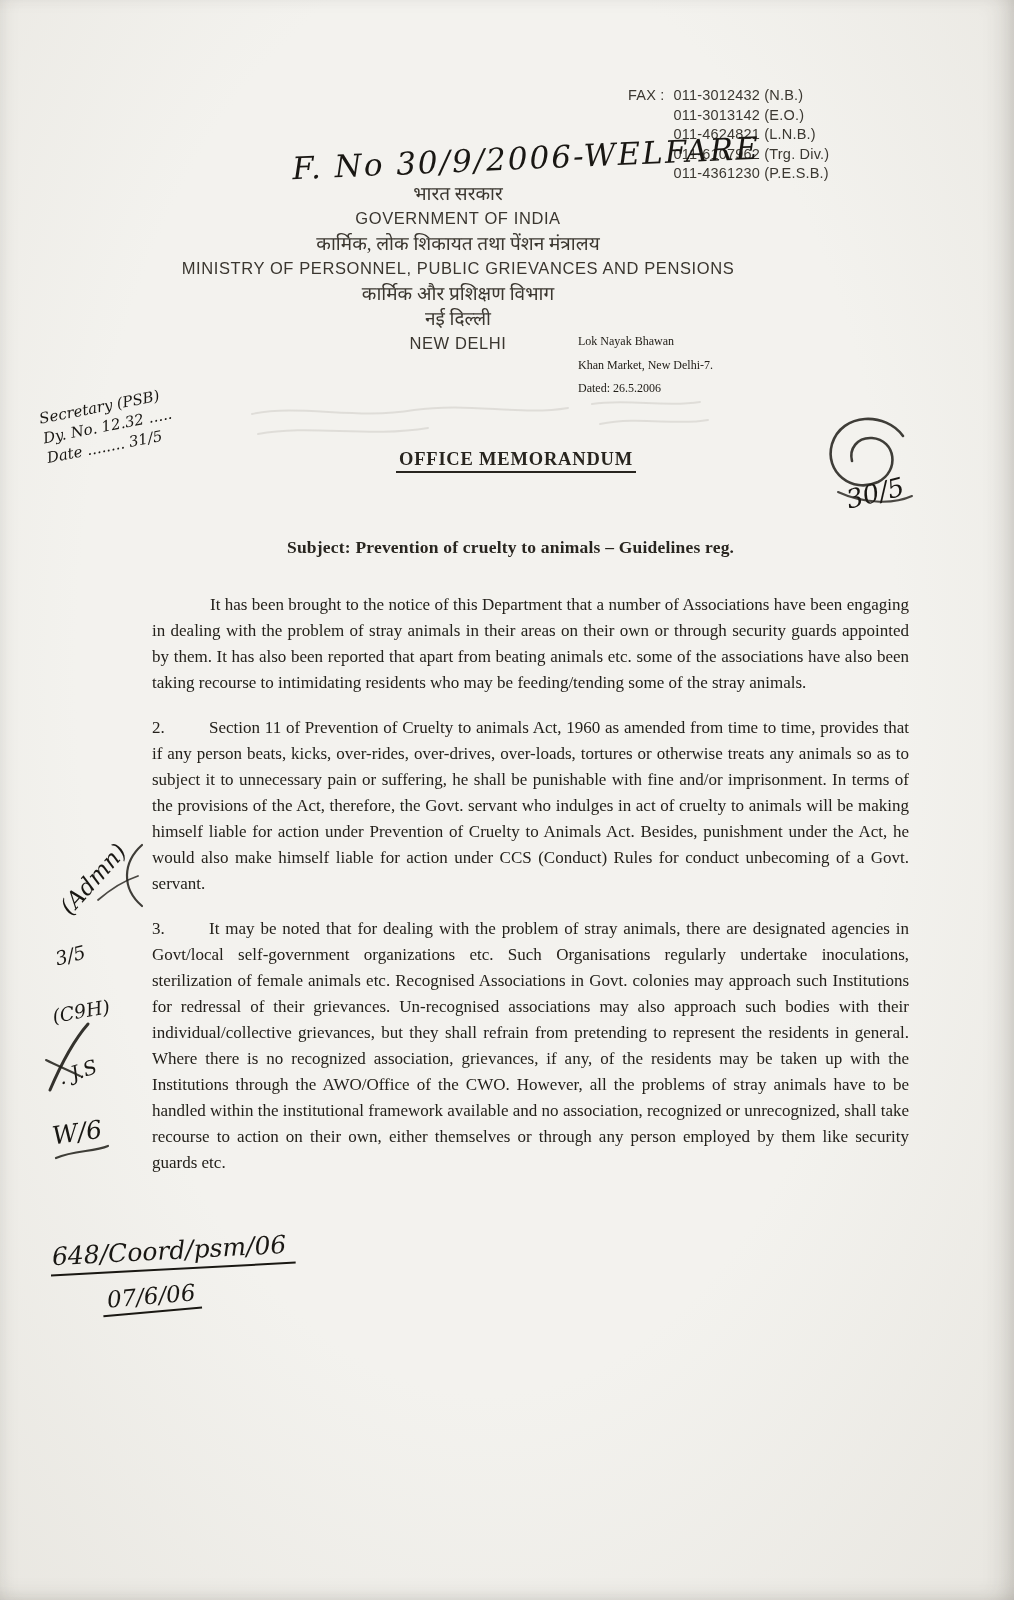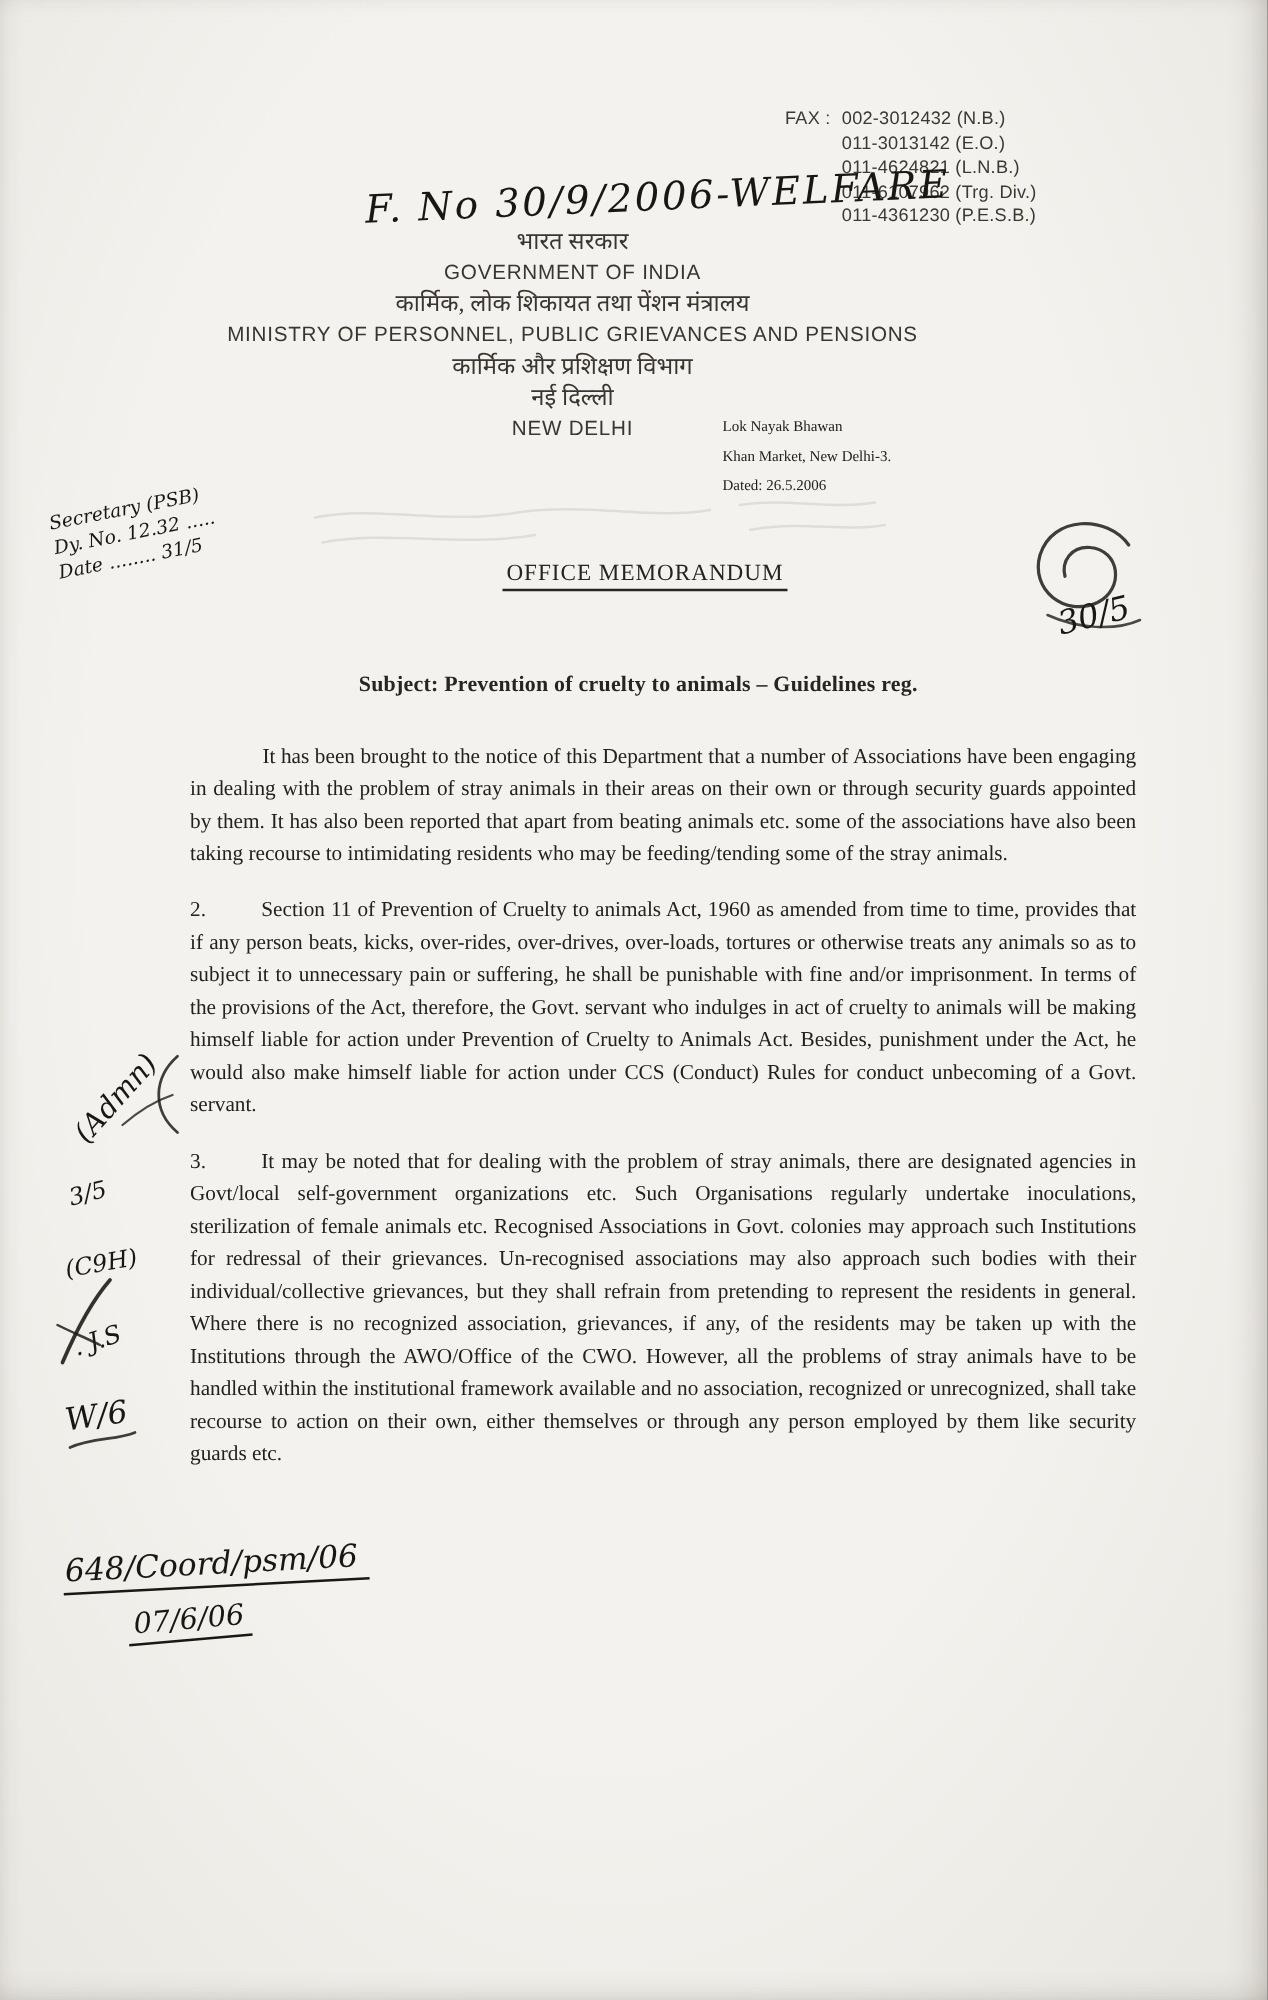--- a/index.html
+++ b/index.html
@@ -23,21 +23,21 @@
 
   .letterhead{ left:0; top:181px; width:916px; text-align:center; color:#3a362f;}
   .letterhead .hi{ font-size:19px; line-height:25px; font-family:Liberation Serif, serif;}
   .letterhead .en{ font-size:16.5px; line-height:25px; font-family:"Liberation Sans", sans-serif; letter-spacing:.6px;}
 
   .address{ left:578px; top:330px; width:270px; text-align:left; font-size:12px; line-height:23.5px; color:#23201a;}
 
   .stamp{ left:42px; top:396px; transform:rotate(-11deg); font-size:15px; line-height:20px; white-space:nowrap;}
 
   .title{ left:0; top:449px; width:1014px; text-align:center;}
-  .title span{ display:inline-block; font-weight:normal; font-size:18.5px; letter-spacing:.8px;
+  .title span{ display:inline-block; font-weight:bold; font-size:18.5px; letter-spacing:.8px;
                border-bottom:2.5px solid #28251f; padding:0 3px 1px; margin-left:18px;}
 
   .memo-mark{ left:846px; top:478px; font-size:26px; transform:rotate(-14deg); white-space:nowrap;}
 
   .subject{ left:287px; top:537px; font-size:17.5px; font-weight:bold; letter-spacing:.2px; white-space:nowrap;}
 
   .body-text{ left:152px; top:592px; width:757px; font-size:17px; line-height:26px;
               text-align:justify; color:#24211b;}
   .para{ margin:0 0 19px 0;}
   .para-first{ text-indent:58px;}
@@ -57,21 +57,21 @@
   .overlay{ left:0; top:0; pointer-events:none;}
 </style>
 </head>
 <body>
 
 <div class="page">
 
   <div class="abs fax">
     <span class="fax-label">FAX :</span>
     <div class="fax-numbers">
-      <div>002-3012432  (N.B.)</div>
+      <div>011-3012432  (N.B.)</div>
       <div>011-3013142  (E.O.)</div>
       <div>011-4624821  (L.N.B.)</div>
       <div>011-6107962  (Trg. Div.)</div>
       <div>011-4361230  (P.E.S.B.)</div>
     </div>
   </div>
 
   <div class="abs hand file-no">F. No 30/9/2006-WELFARE</div>
 
   <div class="abs letterhead">
@@ -79,21 +79,21 @@
     <div class="en">GOVERNMENT OF INDIA</div>
     <div class="hi">कार्मिक, लोक शिकायत तथा पेंशन मंत्रालय</div>
     <div class="en">MINISTRY OF PERSONNEL, PUBLIC GRIEVANCES AND PENSIONS</div>
     <div class="hi">कार्मिक और प्रशिक्षण विभाग</div>
     <div class="hi">नई दिल्ली</div>
     <div class="en">NEW DELHI</div>
   </div>
 
   <div class="abs address">
     <div>Lok Nayak Bhawan</div>
-    <div>Khan Market, New Delhi-3.</div>
+    <div>Khan Market, New Delhi-7.</div>
     <div>Dated: 26.5.2006</div>
   </div>
 
   <div class="abs hand stamp">
     <div>Secretary (PSB)</div>
     <div>Dy. No. 12.32 .....</div>
     <div>Date ........ 31/5</div>
   </div>
 
   <div class="abs title">

